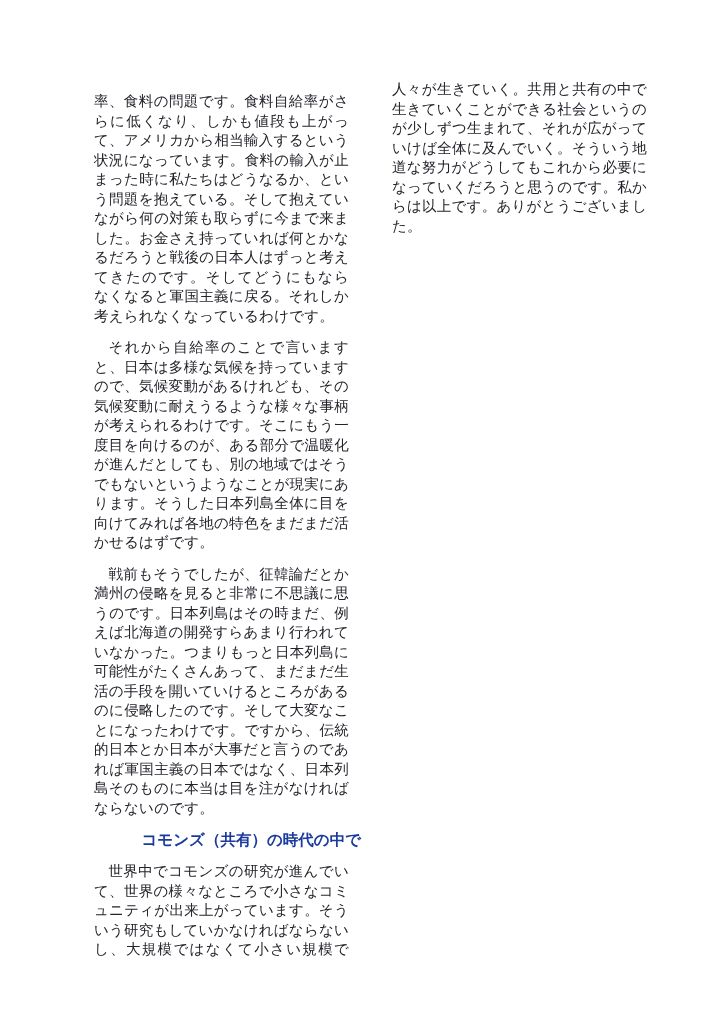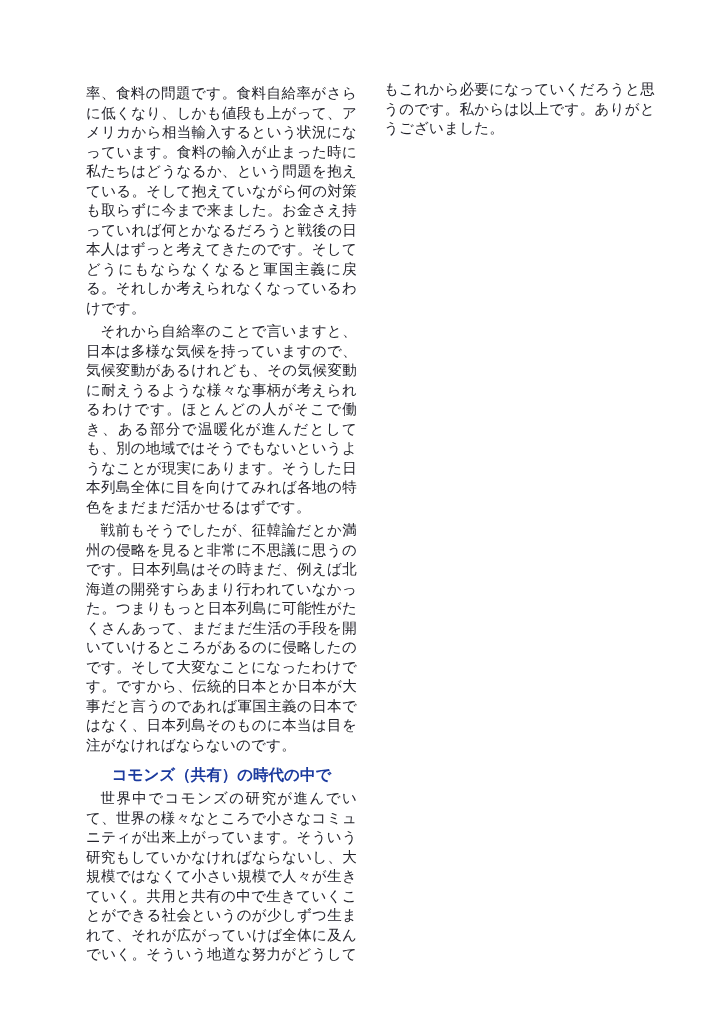--- a/index.html
+++ b/index.html
@@ -27,43 +27,43 @@
     column-fill: auto;
     height: 100%;
     overflow: hidden;
     font-size: 14.5px;
     line-height: 19.5px;
     color: #23232b;
     text-align: justify;
     letter-spacing: 0.2px;
   }
   .flow p {
-    margin: 4px;
+    margin: 12px;
     text-indent: 1em;
   }
   .flow p.cont {
     text-indent: 0;
   }
   .flow h2 {
     font-family: "DejaVu Sans", "Liberation Sans", sans-serif;
     font-size: 15.5px;
     font-weight: bold;
     color: #1b3a9e;
     margin: 10px 0 4px 0;
     line-height: 20px;
-    text-align: center;
+    text-align: right;
     text-indent: 0;
     letter-spacing: 0;
     break-after: avoid;
   }
 </style>
 </head>
 <body>
 
 <div class="page">
   <div class="flow">
     <p class="cont">率、食料の問題です。食料自給率がさらに低くなり、しかも値段も上がって、アメリカから相当輸入するという状況になっています。食料の輸入が止まった時に私たちはどうなるか、という問題を抱えている。そして抱えていながら何の対策も取らずに今まで来ました。お金さえ持っていれば何とかなるだろうと戦後の日本人はずっと考えてきたのです。そしてどうにもならなくなると軍国主義に戻る。それしか考えられなくなっているわけです。</p>
-    <p>それから自給率のことで言いますと、日本は多様な気候を持っていますので、気候変動があるけれども、その気候変動に耐えうるような様々な事柄が考えられるわけです。ほとんどの人がそこで働き、ある部分で温暖化が進んだとしても、別の地域ではそうでもないというようなことが現実にあります。そうした日本列島全体に目を向けてみれば各地の特色をまだまだ活かせるはずです。</p>
+    <p>それから自給率のことで言いますと、日本は多様な気候を持っていますので、気候変動があるけれども、その気候変動に耐えうるような様々な事柄が考えられるわけです。そこにもう一度目を向けるのが、ある部分で温暖化が進んだとしても、別の地域ではそうでもないというようなことが現実にあります。そうした日本列島全体に目を向けてみれば各地の特色をまだまだ活かせるはずです。</p>
     <p>戦前もそうでしたが、征韓論だとか満州の侵略を見ると非常に不思議に思うのです。日本列島はその時まだ、例えば北海道の開発すらあまり行われていなかった。つまりもっと日本列島に可能性がたくさんあって、まだまだ生活の手段を開いていけるところがあるのに侵略したのです。そして大変なことになったわけです。ですから、伝統的日本とか日本が大事だと言うのであれば軍国主義の日本ではなく、日本列島そのものに本当は目を注がなければならないのです。</p>
     <h2>コモンズ（共有）の時代の中で</h2>
     <p>世界中でコモンズの研究が進んでいて、世界の様々なところで小さなコミュニティが出来上がっています。そういう研究もしていかなければならないし、大規模ではなくて小さい規模で人々が生きていく。共用と共有の中で生きていくことができる社会というのが少しずつ生まれて、それが広がっていけば全体に及んでいく。そういう地道な努力がどうしてもこれから必要になっていくだろうと思うのです。私からは以上です。ありがとうございました。</p>
   </div>
 </div>
 
 </body></html>

